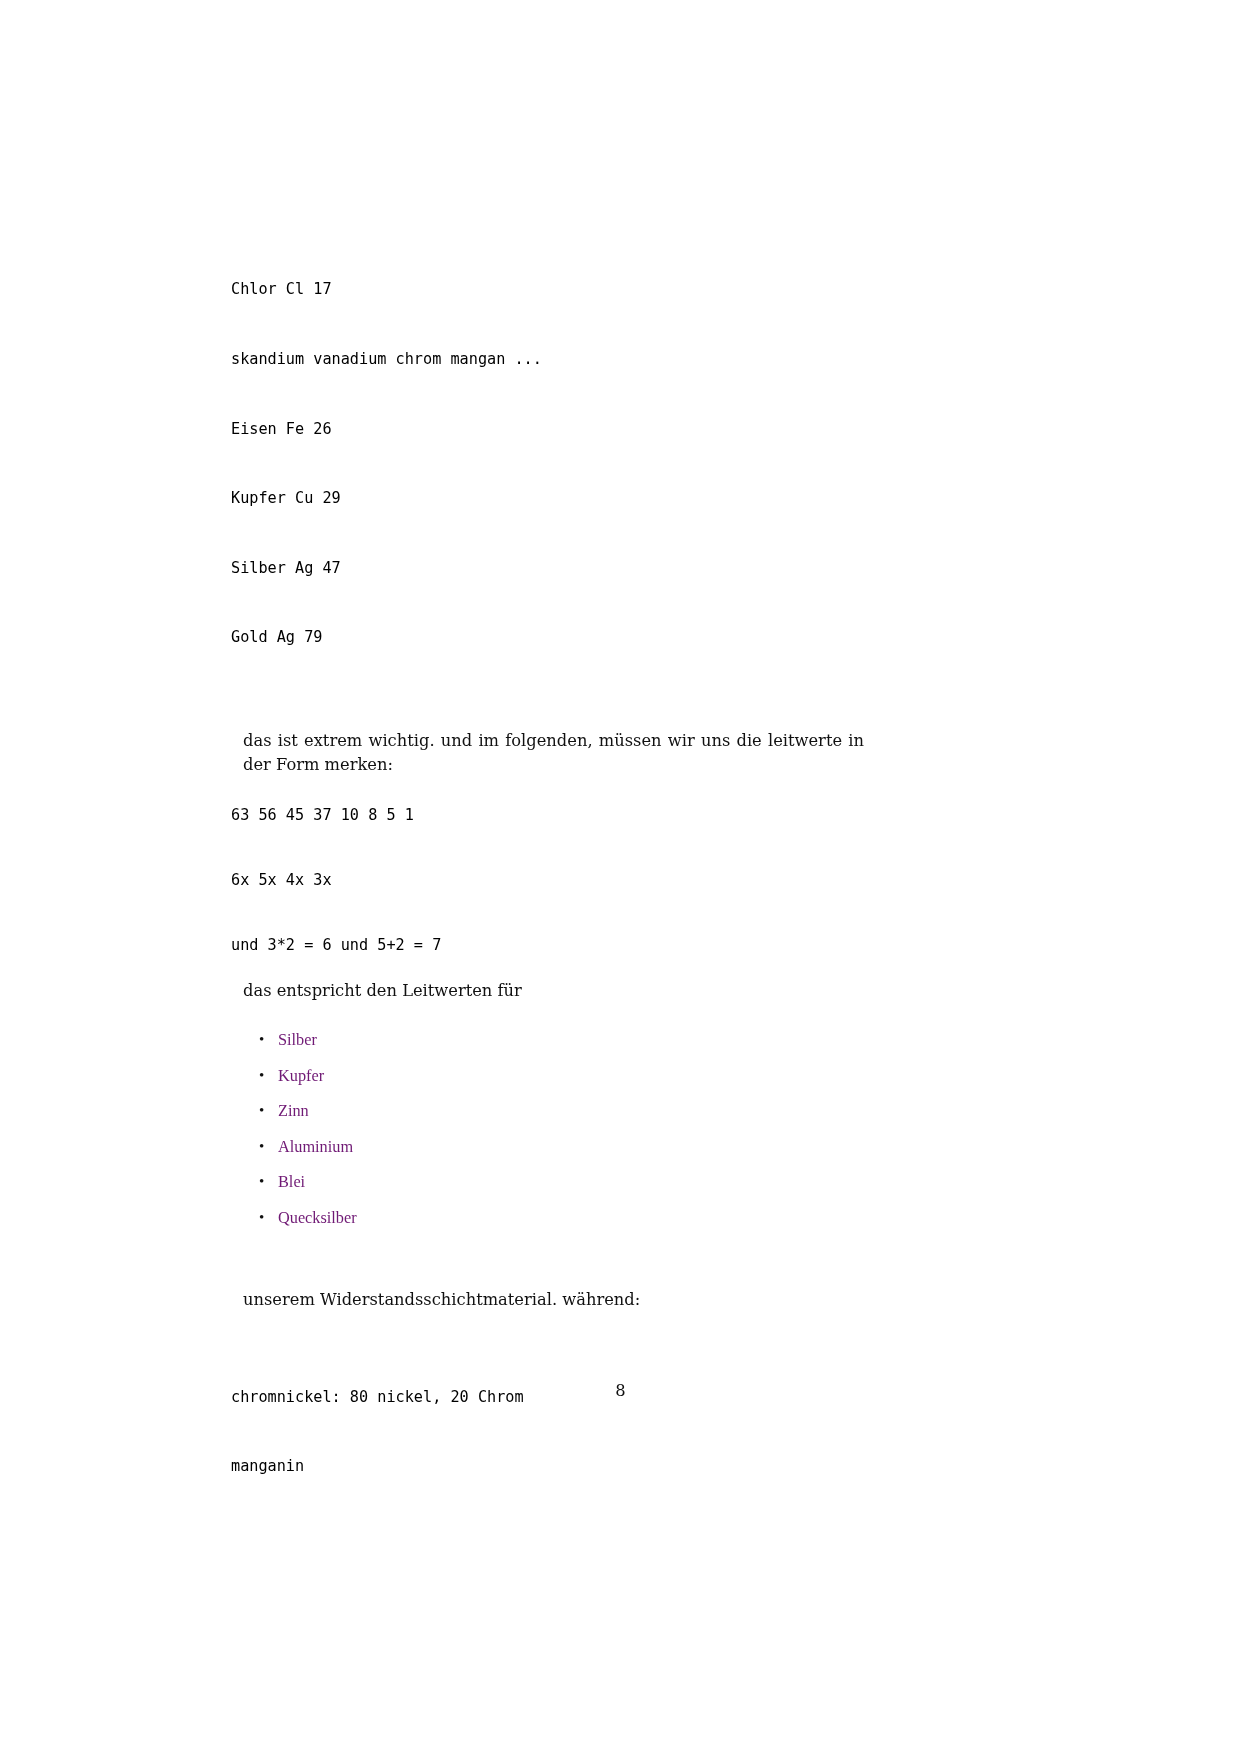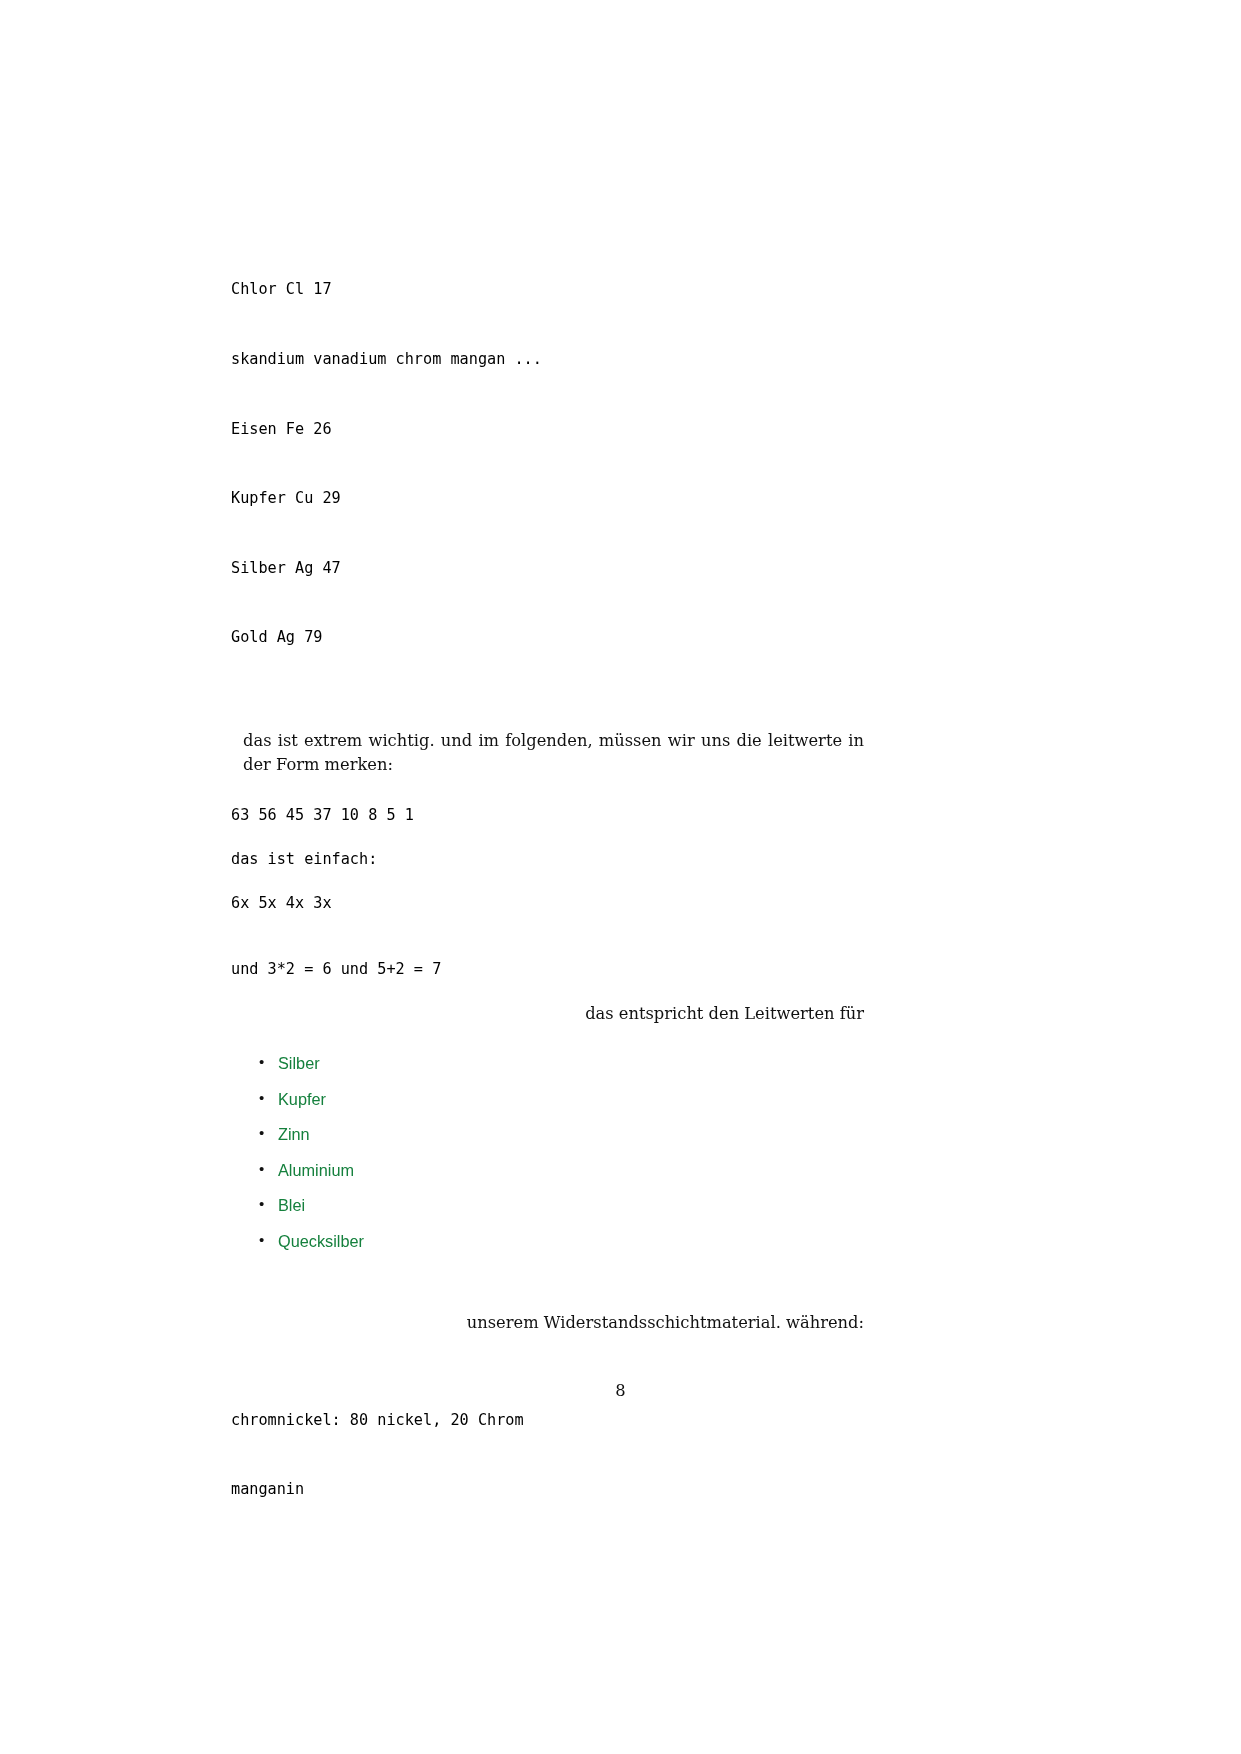--- a/index.html
+++ b/index.html
@@ -41,37 +41,37 @@
   .para {
     font-family: "DejaVu Serif", "Liberation Serif", serif;
     font-size: 16.3px;
     line-height: 23.5px;
     color: #111111;
     text-align: justify;
     text-justify: inter-word;
     margin: 12px;
   }
   .para.nojust {
-    text-align: right;
+    text-align: left;
   }
   
   .sp-sm { height: 16px; }
   .sp-md { height: 21px; }
   .sp-xs { height: 9px; }
   
   ul.bullets {
     list-style: none;
     margin: 0;
     padding: 0;
   }
   ul.bullets li {
-    font-family: Liberation Sans, sans-serif;
+    font-family: Liberation Serif, serif;
     font-size: 16.3px;
     line-height: 20px;
-    color: #15803d;
+    color: #701a75;
     position: relative;
     padding-left: 47px;
     margin: 0 0 15.5px 0;
   }
   ul.bullets li::before {
     content: "\2022";
     position: absolute;
     left: 28px;
     top: -1px;
     font-size: 15px;
@@ -107,21 +107,20 @@
     <div class="sp-md"></div>
 
     <p class="para">das ist extrem wichtig. und im folgenden, müssen wir uns die leitwerte in der Form merken:</p>
 
     <div class="sp-sm"></div>
 
     <div class="verbatim-line">63 56 45 37 10 8 5 1</div>
 
     <div class="sp-md"></div>
 
-    <div class="verbatim-line">das ist einfach:</div>
 
     <div class="sp-md"></div>
 
     <div class="verbatim-line">6x 5x 4x 3x</div>
 
     <div class="sp-md"></div>
 
 
     <div class="sp-md"></div>
 

